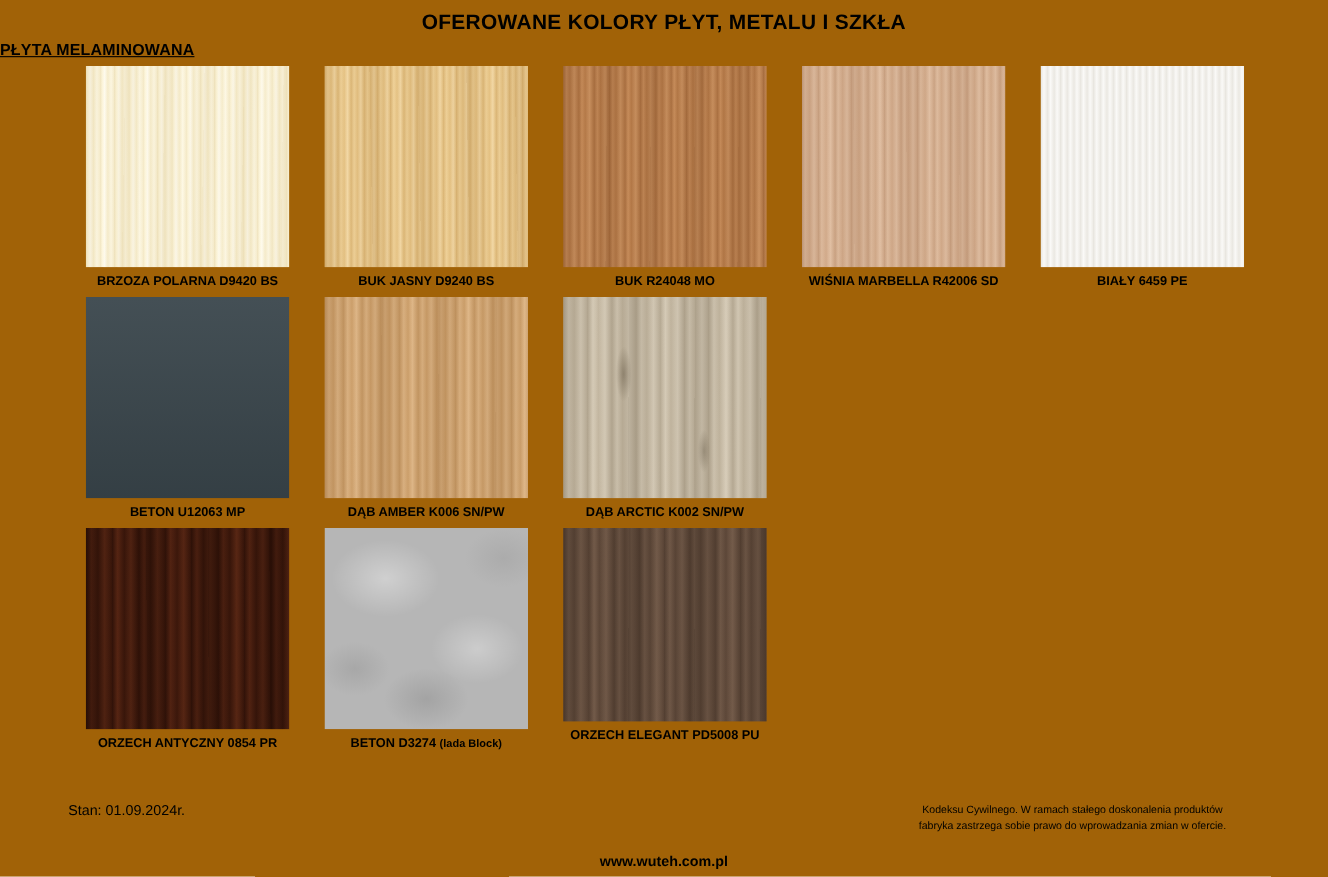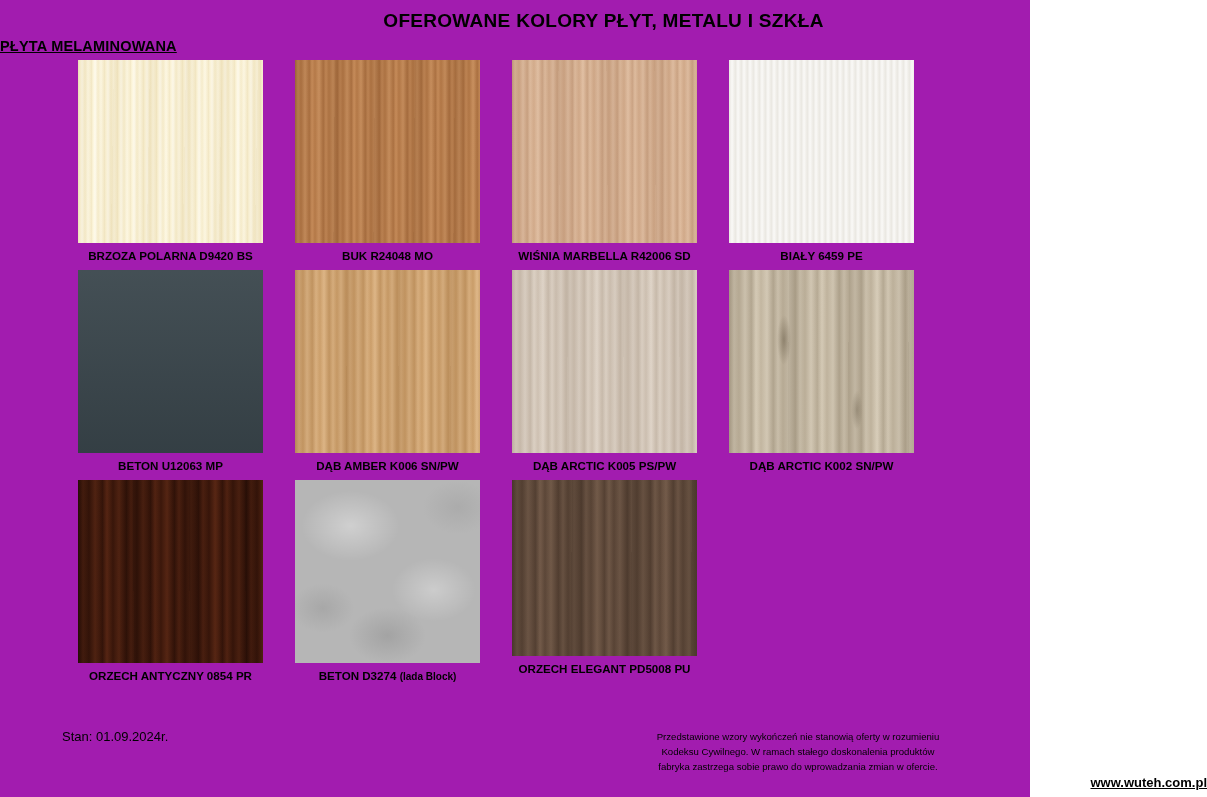--- a/index.html
+++ b/index.html
@@ -8,23 +8,23 @@
     padding: 0;
     width: 1207px;
     height: 797px;
     background: #ffffff;
     font-family: "Liberation Sans", sans-serif;
     color: #000000;
     overflow: hidden;
   }
   .page {
     position: relative;
-    width: 1030px;
+    width: 1207px;
     height: 797px;
-    background: #a21caf;
+    background: #a16207;
   }
   .title {
     position: absolute;
     top: 10px;
     left: 0;
     width: 1207px;
     text-align: center;
     font-size: 19px;
     font-weight: 700;
     letter-spacing: 0.3px;
@@ -279,24 +279,23 @@
     width: 340px;
     text-align: center;
     font-size: 9.6px;
     line-height: 15px;
   }
   .footer-www {
     position: absolute;
     left: 0;
     top: 775px;
     width: 1207px;
-    text-align: right;
+    text-align: center;
     font-size: 13px;
     font-weight: 700;
-    text-decoration: underline;
   }
 </style>
 </head>
 <body>
 
 <div class="page">
 
   <div class="title">OFEROWANE KOLORY PŁYT, METALU I SZKŁA</div>
   <div class="subtitle">PŁYTA MELAMINOWANA</div>
 
@@ -307,20 +306,29 @@
         <div class="swatch">
           <div class="tex t-brzoza">
               <div class="vgrain"></div>
               <div class="vgrain2"></div>
             </div>
         </div>
         <div class="swatch-label">BRZOZA POLARNA D9420 BS</div>
       </div>
       <div class="cell">
         <div class="swatch">
+          <div class="tex t-bukjasny">
+              <div class="vgrain"></div>
+              <div class="vgrain2"></div>
+            </div>
+        </div>
+        <div class="swatch-label">BUK JASNY D9240 BS</div>
+      </div>
+      <div class="cell">
+        <div class="swatch">
           <div class="tex t-buk">
               <div class="vgrain"></div>
               <div class="vgrain2"></div>
             </div>
         </div>
         <div class="swatch-label">BUK R24048 MO</div>
       </div>
       <div class="cell">
         <div class="swatch">
           <div class="tex t-wisnia">
@@ -350,29 +358,20 @@
         <div class="swatch-label">BETON U12063 MP</div>
       </div>
       <div class="cell">
         <div class="swatch">
           <div class="tex t-amber">
               <div class="vgrain"></div>
               <div class="vgrain2"></div>
             </div>
         </div>
         <div class="swatch-label">DĄB AMBER K006 SN/PW</div>
-      </div>
-      <div class="cell">
-        <div class="swatch">
-          <div class="tex t-arctic">
-              <div class="vgrain"></div>
-              <div class="vgrain2"></div>
-            </div>
-        </div>
-        <div class="swatch-label">DĄB ARCTIC K005 PS/PW</div>
       </div>
       <div class="cell">
         <div class="swatch">
           <div class="tex t-craft">
               <div class="vgrain"></div>
               <div class="vgrain2"></div>
             </div>
         </div>
         <div class="swatch-label">DĄB ARCTIC K002 SN/PW</div>
       </div>
@@ -412,20 +411,19 @@
         <div class="swatch"></div>
         <div class="swatch-label"></div>
       </div>
     </div>
 
   </div>
 
   <div class="footer-status">Stan: 01.09.2024r.</div>
 
   <div class="footer-disclaimer">
-    <div>Przedstawione wzory wykończeń nie stanowią oferty w rozumieniu</div>
     <div>Kodeksu Cywilnego. W ramach stałego doskonalenia produktów</div>
     <div>fabryka zastrzega sobie prawo do wprowadzania zmian w ofercie.</div>
   </div>
 
   <div class="footer-www">www.wuteh.com.pl</div>
 
 </div>
 
 </body></html>

